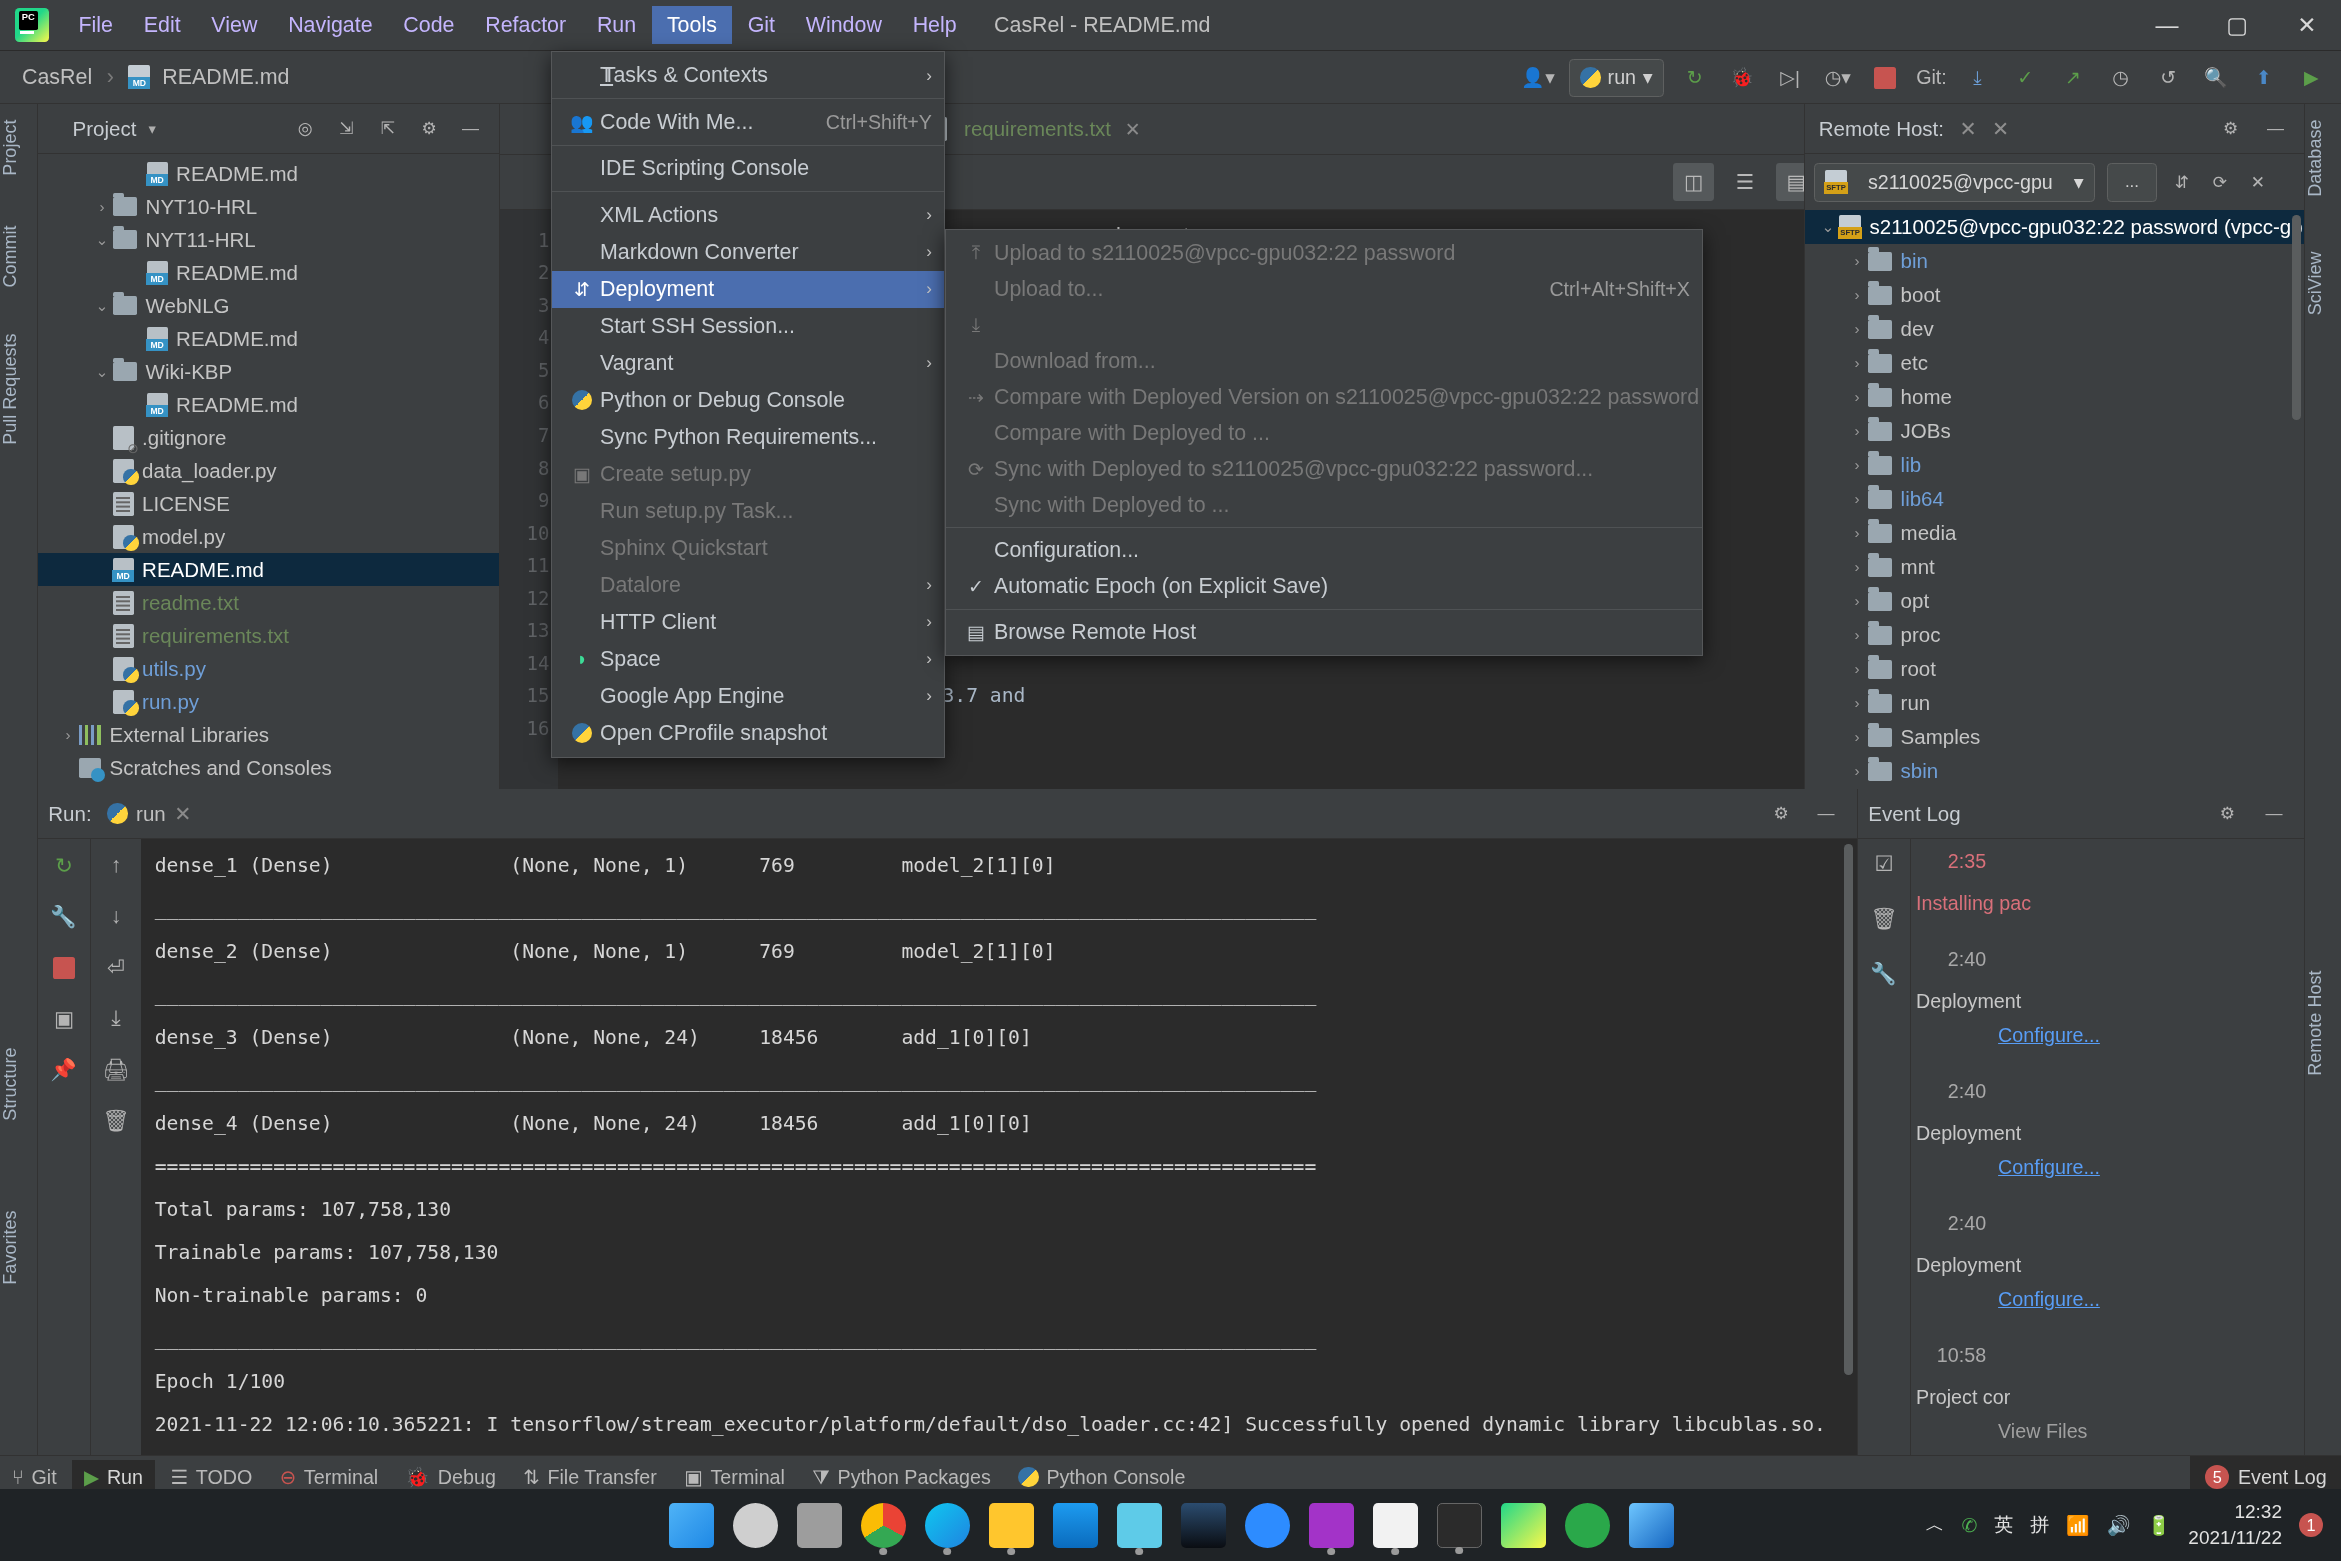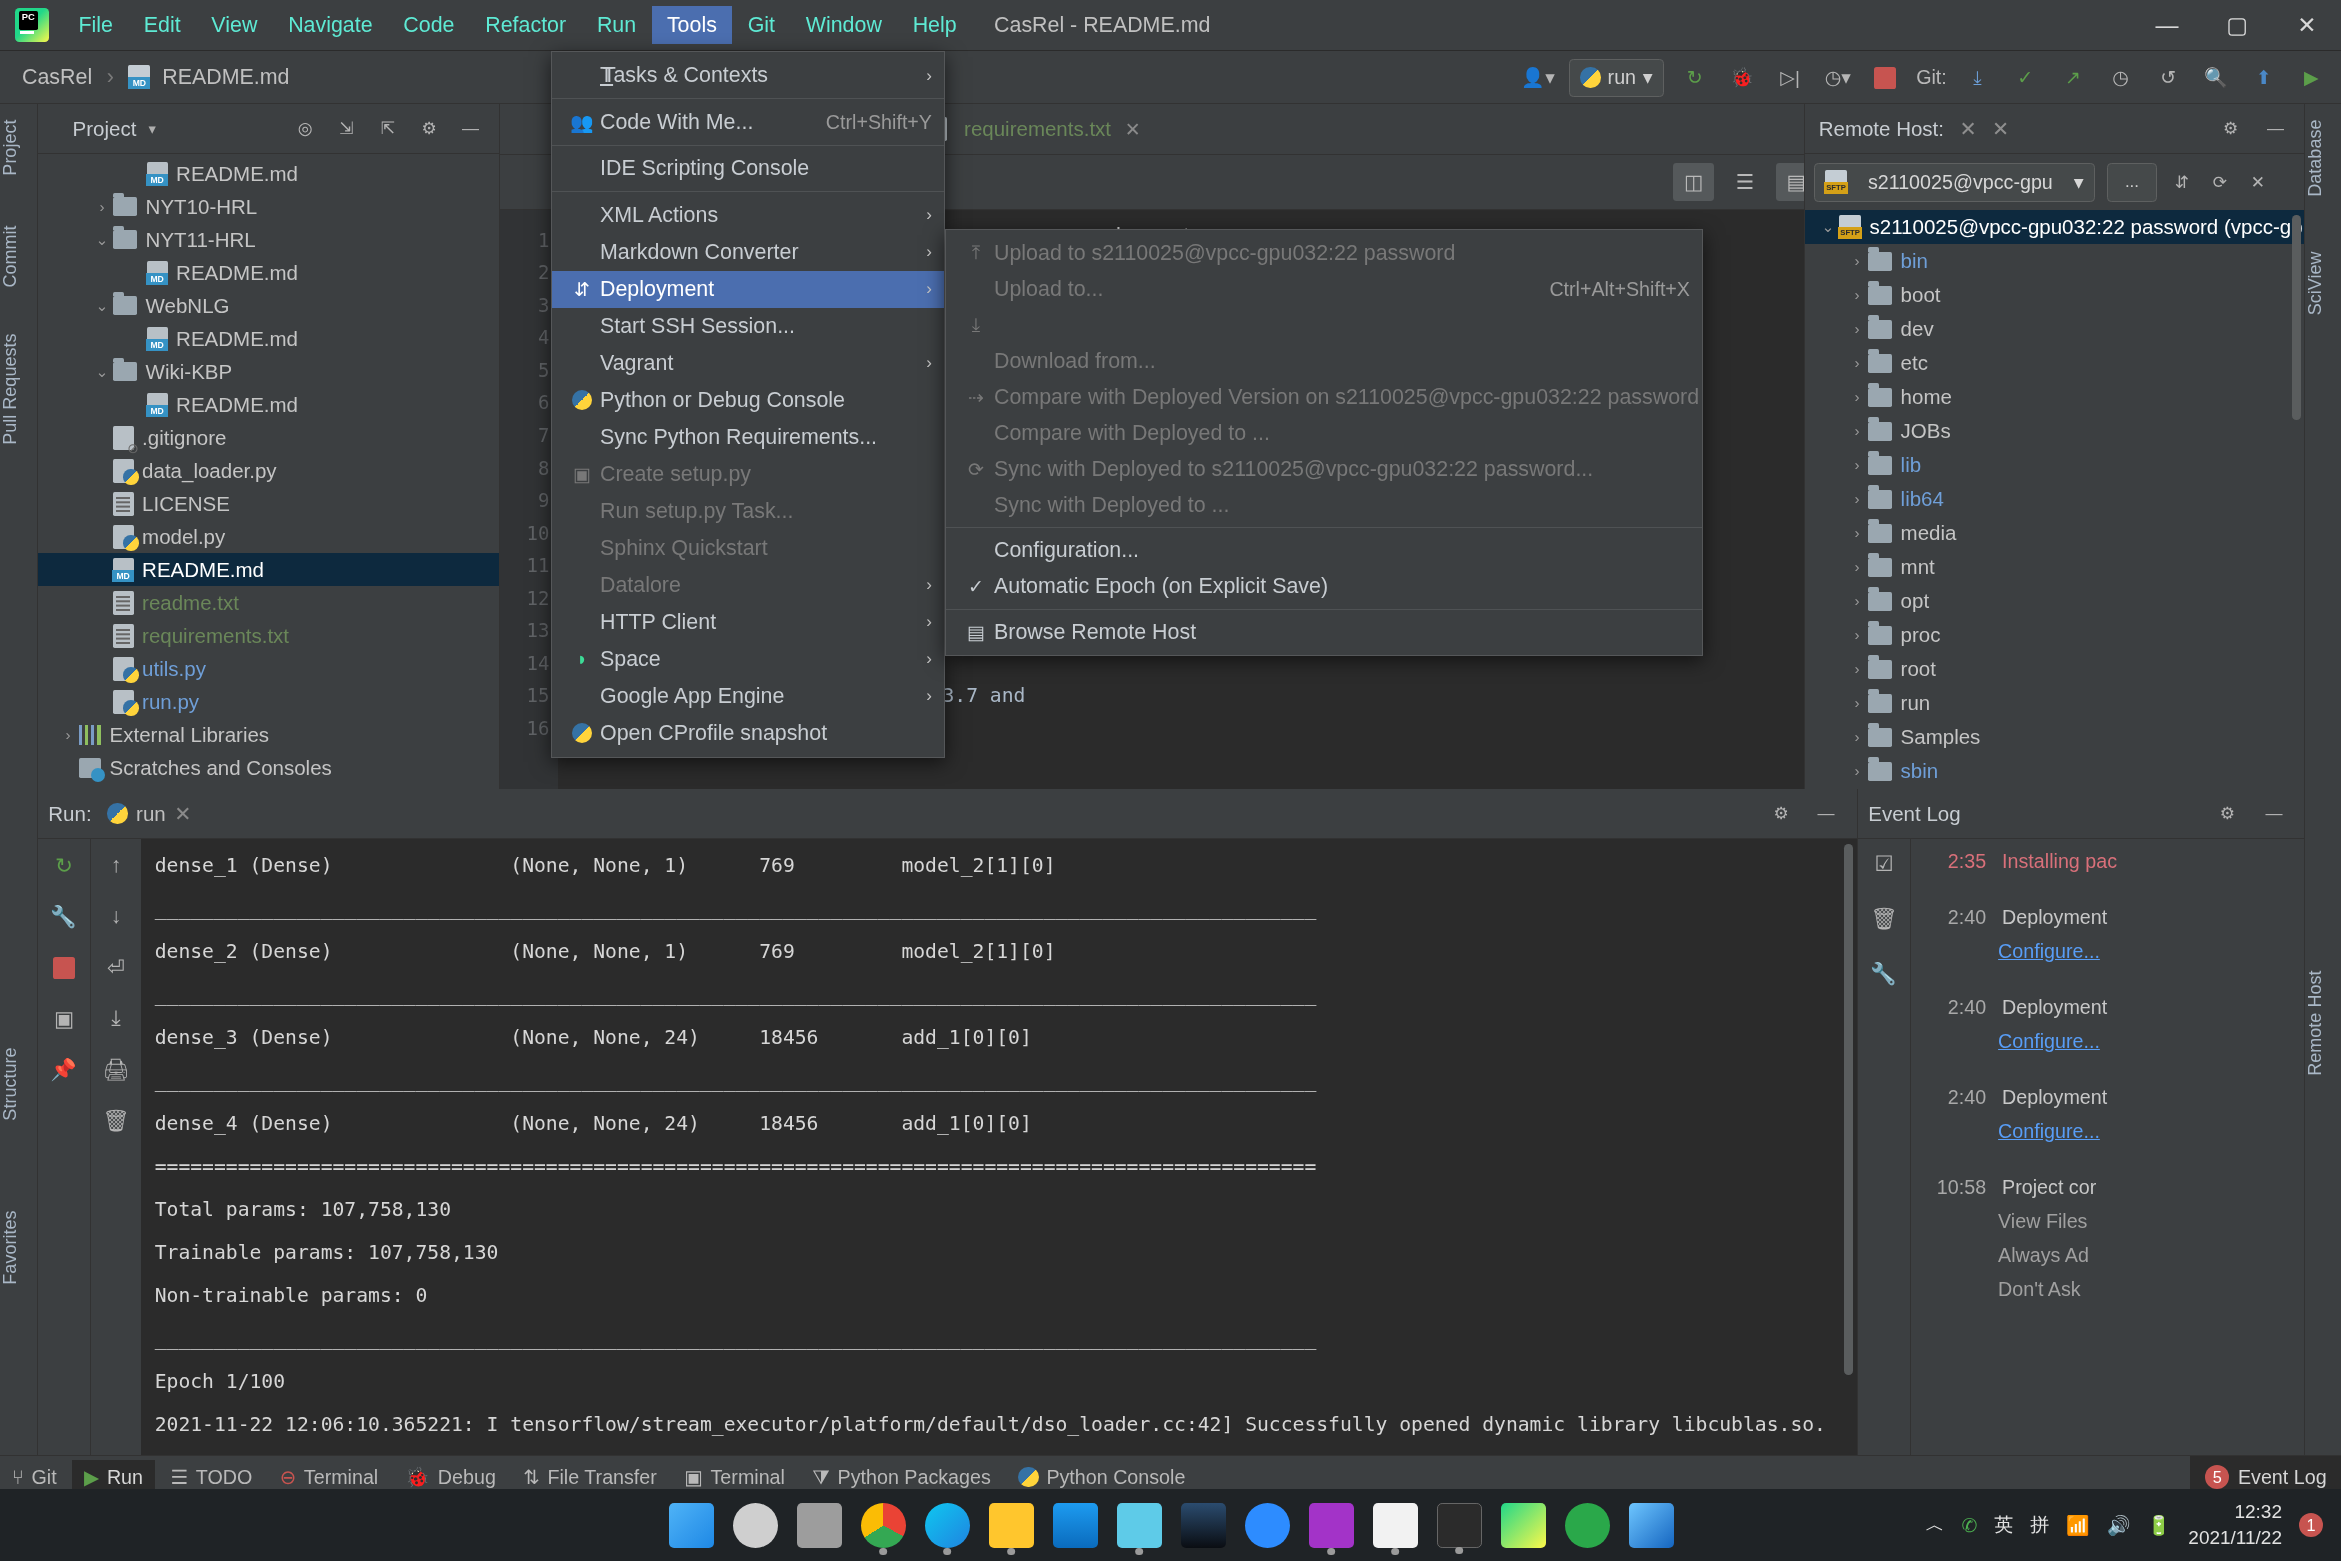--- a/index.html
+++ b/index.html
@@ -10,21 +10,21 @@
 
   
   .menubar { position:absolute; left:0; top:0; width:2342px; height:51px; background:#3c3f41;
              display:flex; align-items:center; border-bottom:0.9px solid #2b2b2b; }
   .pclogo { width:34px; height:34px; margin:0 13.7px 0 15.4px; position:relative; border-radius:4.3px;
             background:linear-gradient(135deg,#21d789 0%,#21d789 45%,#fcf84a 100%); }
   .pclogo::after { content:"PC"; position:absolute; left:3.4px; top:2.6px; width:19px; height:19px;
             background:#000; color:#fff; font-size:9.4px; font-weight:bold; text-align:center;
             line-height:11px; border-radius:1.7px; }
   .pclogo::before { content:""; position:absolute; left:5.1px; top:23px; width:13.7px; height:2.6px; background:#fff; }
-  .menu-item { padding:6.8px 15.4px; color:#5eead4; font-size:21.4px; cursor:default; white-space:nowrap; }
+  .menu-item { padding:6.8px 15.4px; color:#c4b5fd; font-size:21.4px; cursor:default; white-space:nowrap; }
   .menu-item.active { background:#4b6eaf; color:#ffffff; }
   .win-title { margin-left:22px; color:#c0c0c0; font-size:21.4px; }
   .wincontrols { position:absolute; right:0; top:0; height:51px; display:flex; align-items:center; }
   .wc { width:70px; height:51px; display:flex; align-items:center; justify-content:center;
         color:#d8d8d8; font-size:23px; }
 
   
   .navbar { position:absolute; left:0; top:51px; width:2342px; height:53px; background:#3c3f41;
             display:flex; align-items:center; border-bottom:0.9px solid #323232; }
   .crumb { color:#c0c0c0; font-size:21.4px; margin-left:22px; }
@@ -149,21 +149,21 @@
   .cscroll { position:absolute; right:5.1px; top:5.1px; width:8.6px; height:531px; background:#5a5d5e; border-radius:4.3px; }
 
   
   .evlog { position:absolute; right:38px; top:789px; width:447px; bottom:106px; background:#3c3f41;
            border-left:0.9px solid #323232; }
   .evhdr { height:50px; display:flex; align-items:center; padding:0 10.3px; border-bottom:0.9px solid #323232; }
   .evbody { position:absolute; top:50px; left:0; right:0; bottom:0; display:flex; }
   .evstrip { width:53px; padding-top:10.3px; display:flex; flex-direction:column; align-items:center; gap:26px;
              border-right:0.9px solid #323232; }
   .evlist { flex:1; padding:5.1px 0 0 5.1px; overflow:hidden; }
-  .evrow { display:flex; gap:16px; font-size:19.7px; line-height:34px; white-space:nowrap; }
+  .evrow { display:flex; gap:8px; font-size:19.7px; line-height:34px; white-space:nowrap;flex-direction:column; }
   .evtime { color:#a9a9a9; width:70px; text-align:right; flex:none; }
   .evred { color:#d9707a; }
   .evtxt { color:#c8c8c8; }
   .evlink { color:#589df6; text-decoration:underline; }
   .evsub { color:#a0a0a0; padding-left:82px; font-size:19.7px; line-height:34px; }
 
   
   .bottabs { position:absolute; left:0; bottom:63px; width:2342px; height:43px; background:#3c3f41;
              display:flex; align-items:center; gap:3.4px; border-top:0.9px solid #323232; }
   .btab { display:flex; align-items:center; gap:7.7px; padding:5.1px 12px; font-size:19.7px; color:#b9b9b9; }

